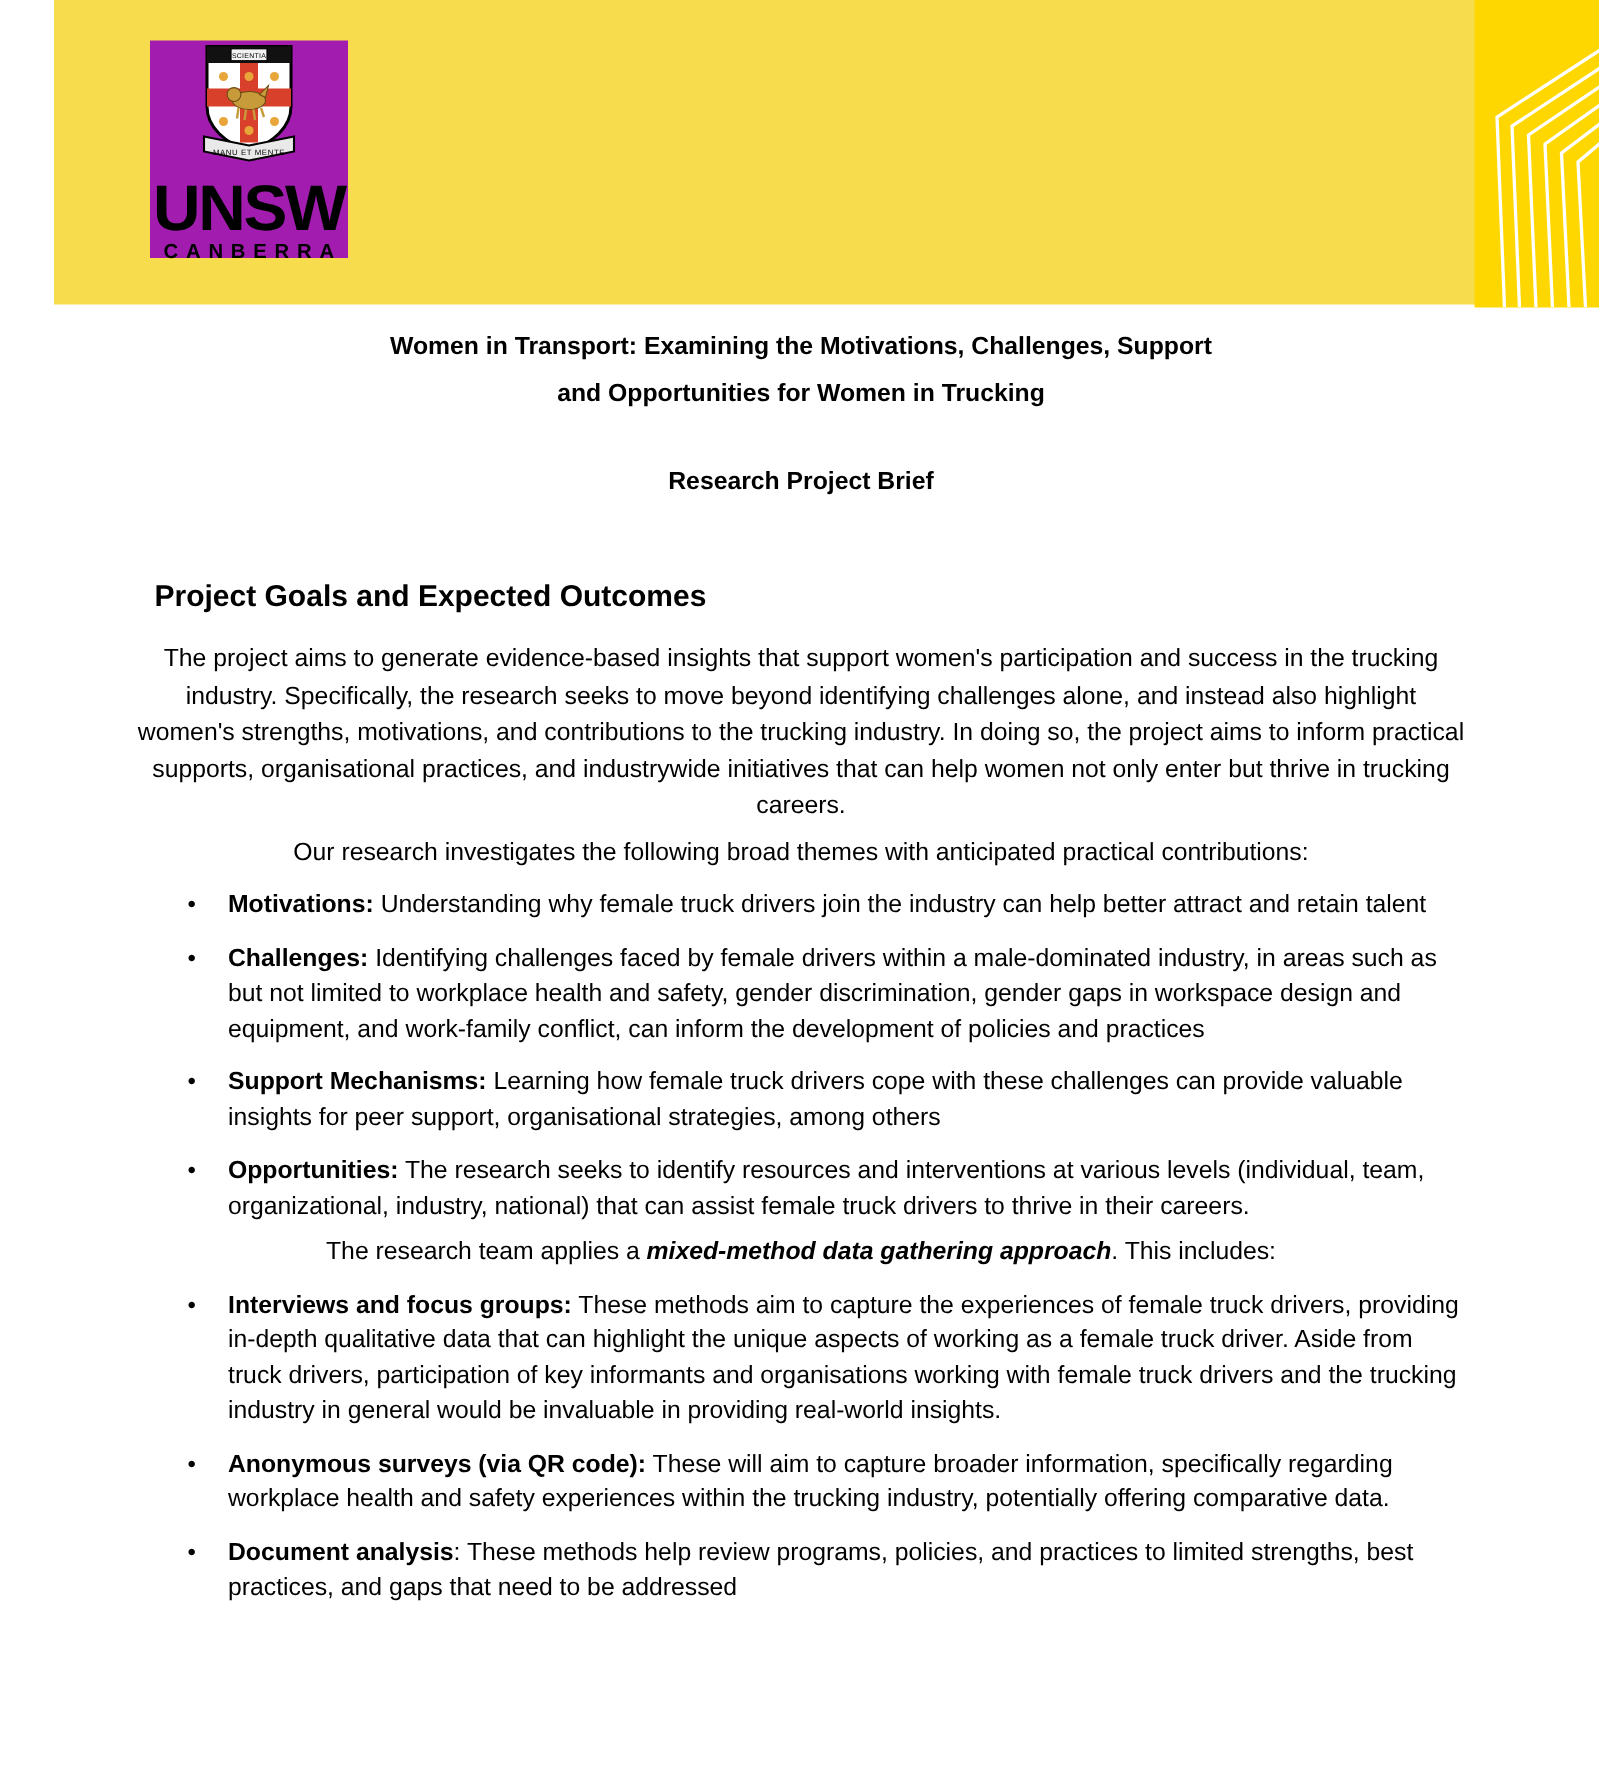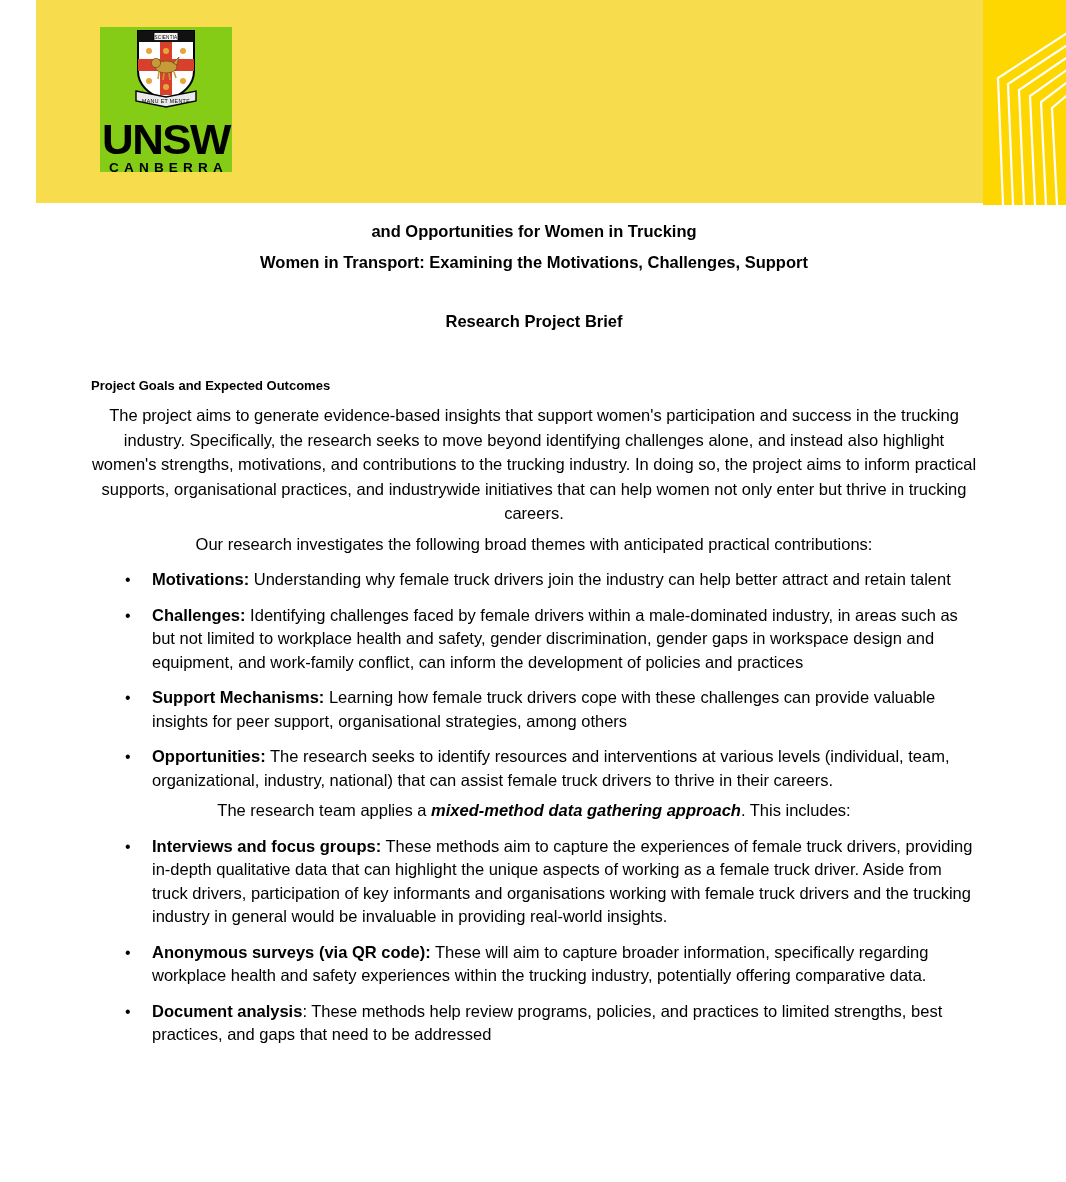--- a/index.html
+++ b/index.html
@@ -42,21 +42,21 @@
     top: 0;
   }
 
   
   .logo-block {
     position: absolute;
     left: 100px;
     top: 27px;
     width: 132px;
     height: 145px;
-    background: #84cc16;
+    background: #a21caf;
   }
   .crest {
     position: absolute;
     left: 33px;
     top: 0px;
     width: 66px;
     height: 88px;
   }
   .crest svg { display:block; }
   .wordmark {
@@ -106,24 +106,24 @@
   .title-line { display: block; }
   .subtitle {
     text-align: center;
     font-weight: 700;
     font-size: 16.5px;
     line-height: 31px;
     padding-top: 28px;
   }
 
   h2.section {
-    font-size: 13px;
+    font-size: 20px;
     font-weight: 700;
     line-height: 22px;
-    margin: 0;
+    margin: 12px;
     padding-top: 38px;
   }
   h2.section.tight { padding-top: 26px; }
 
   p.body {
     font-size: 16.5px;
     line-height: 24.5px;
     margin: 0;
     padding-top: 6px;
     text-align: center;
@@ -209,22 +209,22 @@
   </div>
   <div class="wordmark">
     <span class="unsw">UNSW</span>
     <span class="canberra">CANBERRA</span>
   </div>
 </div>
 
 <div class="doc">
 
   <div class="title-block">
+    <span class="title-line">Women in Transport: Examining the Motivations, Challenges, Support</span>
     <span class="title-line">and Opportunities for Women in Trucking</span>
-    <span class="title-line">Women in Transport: Examining the Motivations, Challenges, Support</span>
   </div>
 
   <div class="subtitle">Research Project Brief</div>
 
   <h2 class="section">Project Goals and Expected Outcomes</h2>
   <p class="body">The project aims to generate evidence-based insights that support women's participation and success in the trucking industry. Specifically, the research seeks to move beyond identifying challenges alone, and instead also highlight women's strengths, motivations, and contributions to the trucking industry. In doing so, the project aims to inform practical supports, organisational practices, and industrywide initiatives that can help women not only enter but thrive in trucking careers.</p>
   <p class="body">Our research investigates the following broad themes with anticipated practical contributions:</p>
 
   <ul class="bullets">
     <li>

